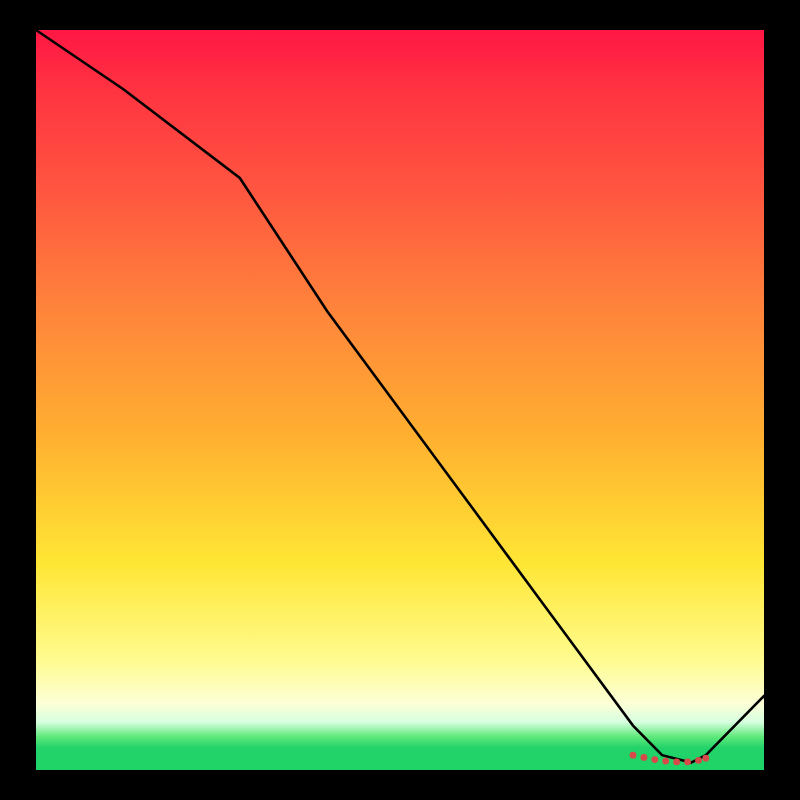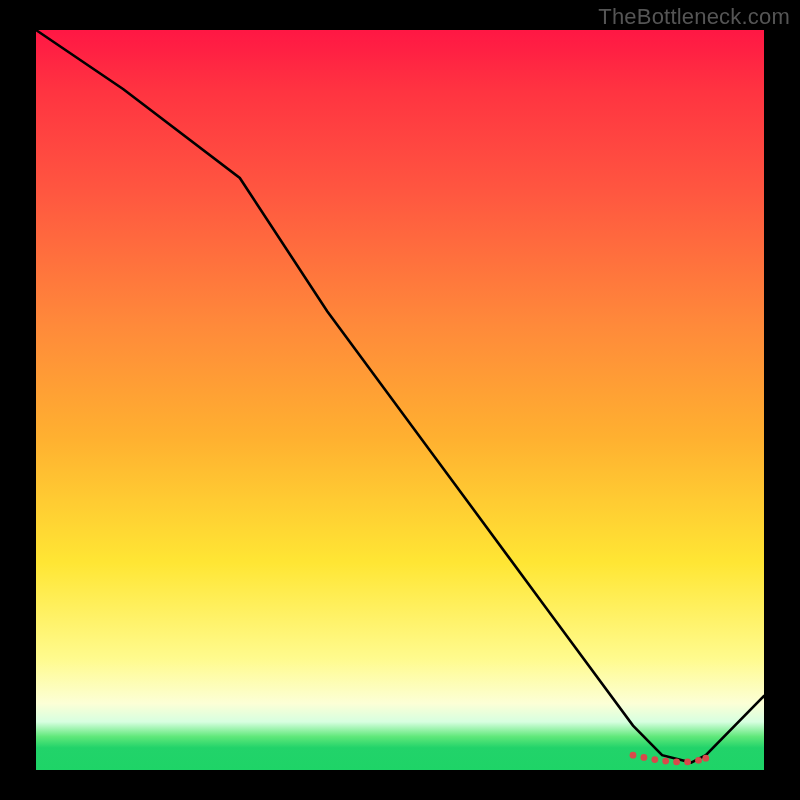--- a/index.html
+++ b/index.html
@@ -56,21 +56,20 @@
     top: 0;
     width: 728px;
     height: 740px;
     overflow: visible;
   }
 </style>
 </head>
 <body>
 
 <div class="frame">
-  <div class="watermark">TheBottleneck.com</div>
 
   <div class="plot">
     <svg class="curve" viewBox="0 0 728 740" preserveAspectRatio="none">
       <path fill="none" stroke="#000" stroke-width="2.6" stroke-linecap="round" d="M0.0 0.0 L87.4 59.2 L203.8 148.0 L291.2 281.2 L400.4 429.2 L509.6 577.2 L597.0 695.6 L626.1 725.2 L655.2 732.6 L669.8 725.2 L728.0 666.0"></path>
       <g>
           <circle cx="597.0" cy="725.2" r="3.4" fill="#d8494a"></circle>
           <circle cx="607.9" cy="727.4" r="3.4" fill="#d8494a"></circle>
           <circle cx="618.8" cy="729.6" r="3.4" fill="#d8494a"></circle>
           <circle cx="629.7" cy="731.1" r="3.4" fill="#d8494a"></circle>
           <circle cx="640.6" cy="731.9" r="3.4" fill="#d8494a"></circle>

